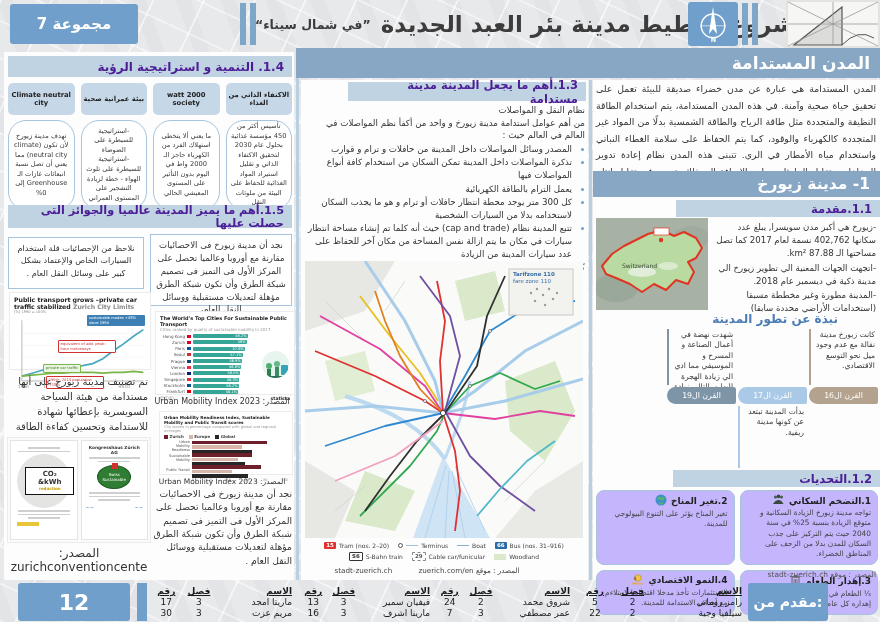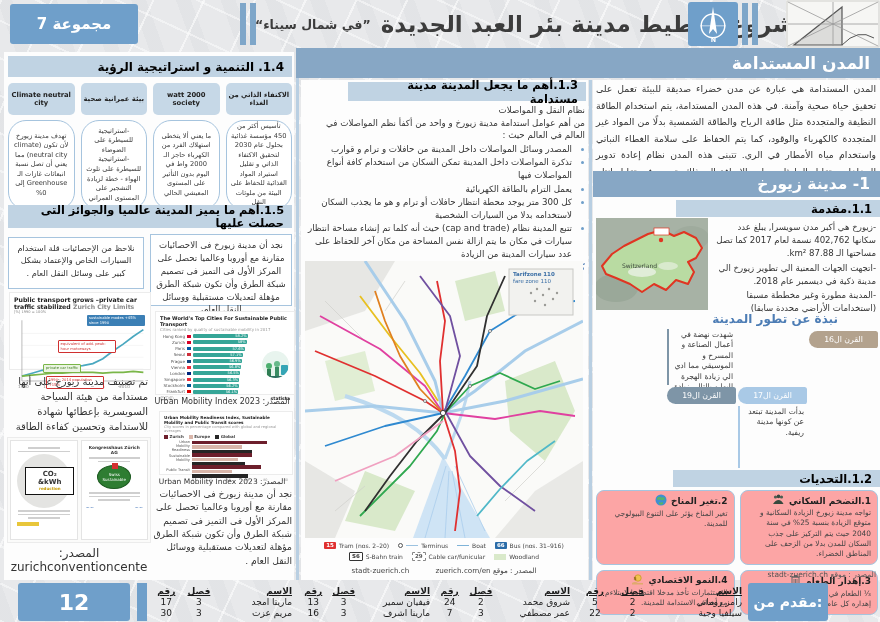--- a/index.html
+++ b/index.html
@@ -9,21 +9,21 @@
     color:#333; overflow:hidden; position:relative;
     background-color:#e8e9eb;
     background-image:
       repeating-linear-gradient(115deg, rgba(255,255,255,.55) 0 2px, transparent 2px 46px),
       repeating-linear-gradient(25deg, rgba(255,255,255,.45) 0 2px, transparent 2px 34px),
       repeating-linear-gradient(70deg, rgba(221,223,226,.5) 0 14px, transparent 14px 42px);
   }
   .abs{ position:absolute; }
   .badge{ background:#6f9fca; color:#fff; font-weight:bold; display:flex; align-items:center; justify-content:center; border-radius:3px; }
   .band{ background:#87a7c5; color:#fff; font-weight:bold; direction:rtl; display:flex; align-items:center; padding:0 10px; }
-  .hbox{ background:#c0d3e3; color:#000000; font-weight:bold; direction:rtl; display:flex; align-items:center; padding:0 8px; font-size:11.5px; }
+  .hbox{ background:#c0d3e3; color:#4c1d95; font-weight:bold; direction:rtl; display:flex; align-items:center; padding:0 8px; font-size:11.5px; }
   .panel{ background:#fdfdfd; }
   .divider{ background:#b9cfe2; }
   .rtl{ direction:rtl; text-align:right; }
   .hbars{ display:flex; gap:4px; }
   .hbars span{ width:6px; height:42px; background:#7ea6c9; display:block; }
 
   
   #title-wrap{ left:255px; top:0; width:455px; height:48px; display:flex; align-items:center; justify-content:flex-start; gap:10px; }
   #main-title{ font-size:23px; font-weight:bold; color:#3c3c3c; white-space:nowrap; order:2; }
   #sub-title{ font-size:12.5px; font-weight:bold; color:#3c3c3c; white-space:nowrap; order:1; }
@@ -33,21 +33,21 @@
   #r-dev{ color:#4d7db5; font-weight:bold; font-size:12px; padding-right:38px; }
   #r-points{ font-size:8.6px; line-height:1.5; }
   #r-points div{ margin-bottom:2px; }
   #timeline{ display:flex; direction:rtl; gap:2px; }
   .tl-col{ width:69px; display:flex; flex-direction:column; }
   .tl-text{ font-size:7.6px; line-height:1.38; direction:rtl; text-align:right; padding:1px 3px; color:#3a3a3a; }
   .tl-top{ height:56px; }
   .tl-bottom{ height:62px; }
   .tl-chip{ height:17px; border-radius:10px 3px 3px 10px; color:#fff; font-size:7.8px; display:flex; align-items:center; justify-content:center; margin:2px 0; }
   #r-cards{ display:grid; grid-template-columns:1fr 1fr; gap:5px; direction:rtl; }
-  .card{ background:#fca5a5; border:1px solid #a6c4de; border-radius:8px; padding:3px 6px 4px; }
+  .card{ background:#c4b5fd; border:1px solid #a6c4de; border-radius:8px; padding:3px 6px 4px; }
   .card-head{ display:flex; align-items:center; gap:4px; direction:rtl; font-weight:bold; font-size:9px; color:#222; }
   .card-body{ font-size:7.4px; line-height:1.4; direction:rtl; text-align:right; color:#444; margin-top:1px; }
   .src{ font-size:7.5px; color:#555; }
 
   
   #m-text{ font-size:8.7px; line-height:1.45; }
   #m-text ul{ padding-right:13px; margin-top:1px; }
   #m-text li{ margin-bottom:1px; }
   #m-text li::marker{ color:#6f9fca; }
   .blue-note{ color:#4d7db5; font-weight:bold; font-size:9px; }
@@ -190,20 +190,21 @@
     <ellipse cx="46" cy="54" rx="14" ry="5" fill="#eef3ea" opacity="0.75"></ellipse>
     <ellipse cx="72" cy="48" rx="10" ry="4" fill="#eef3ea" opacity="0.6"></ellipse>
     <rect x="58" y="10" width="15" height="7" fill="#fff" stroke="#e03522" stroke-width="0.7"></rect>
     <circle cx="65" cy="22" r="2.2" fill="#e03522"></circle>
     <text x="26" y="50" font-size="6" fill="#39453a">Switzerland</text>
   </svg>
 </div>
 <div class="abs rtl" id="r-dev" style="left:594px;top:312px;width:282px;">نبذة عن تطور المدينة</div>
 <div class="abs" id="timeline" style="left:594px;top:329px;width:284px;height:140px;">
     <div class="tl-col">
+      <div class="tl-text tl-top" style="border-left: 2.5px solid rgb(179, 162, 141);">كانت زيورخ مدينة نقالة مع عدم وجود ميل نحو التوسع الاقتصادي.</div>
       <div class="tl-chip" style="background: rgb(179, 162, 141);">القرن ال16</div>
       <div class="tl-text tl-bottom"></div>
     </div>
     <div class="tl-col">
       <div class="tl-text tl-top"></div>
       <div class="tl-chip" style="background: rgb(169, 201, 230);">القرن ال17</div>
       <div class="tl-text tl-bottom" style="border-left: 2.5px solid rgb(169, 201, 230);">بدأت المدينة تبتعد عن كونها مدينة ريفية.</div>
     </div>
     <div class="tl-col">
       <div class="tl-text tl-top" style="border-left: 2.5px solid rgb(126, 149, 167);">شهدت نهضة في أعمال الصناعة و المسرح و الموسيقي مما ادي الي زيادة الهجرة إليها و بالتالي زيادة عدد السكان.</div>
@@ -353,21 +354,21 @@
       <span class="lg-item">
         <span class="lg-badge" style="background: rgb(255, 255, 255); border: 0.5px dashed rgb(136, 136, 136); color: rgb(85, 85, 85);">29</span>
         <span>Cable car/funicular</span>
       </span>
       <span class="lg-item">
         <span style="width: 12px; height: 6px; background: rgb(217, 233, 202); display: inline-block;"></span>
         <span>Woodland</span>
       </span>
     </div>
 </div>
-<div class="abs" style="left:305px;top:566px;width:278px;display:flex;justify-content:center;gap:26px;font-size:7.2px;color:#444;">
+<div class="abs" style="left:288px;top:566px;width:278px;display:flex;justify-content:center;gap:26px;font-size:7.2px;color:#444;">
   <span>stadt-zuerich.ch</span>
   <span class="rtl">المصدر : موقع zuerich.com/en</span>
 </div>
 
 <div class="abs hbox" style="left:8px;top:56px;width:284px;height:21px;font-size:12px;">1.4. التنمية و استراتيجية الرؤية</div>
 <div class="abs" id="l-strat" style="left:8px;top:83px;width:284px;">
     <div>
       <div class="st-chip">الاكتفاء الذاتي من الغذاء</div>
       <div class="st-bubble">تأسيس أكثر من 450 مؤسسة غذائية بحلول عام 2030 لتحقيق الاكتفاء الذاتي و تقليل استيراد المواد الغذائية للحفاظ على البيئة من ملوثات النقل</div>
     </div>

